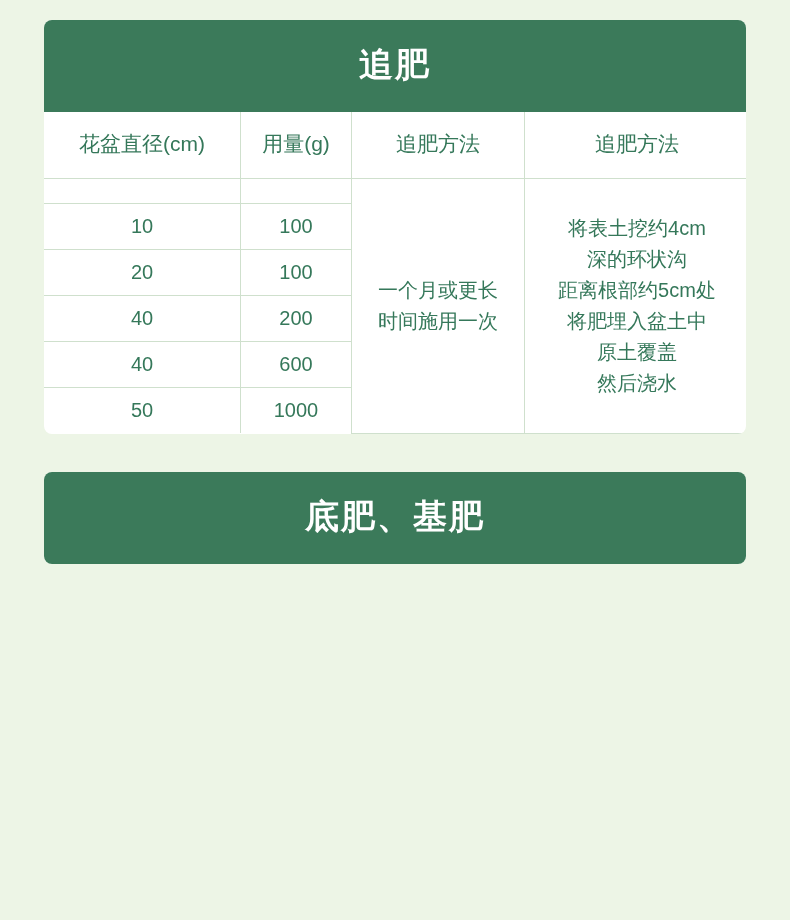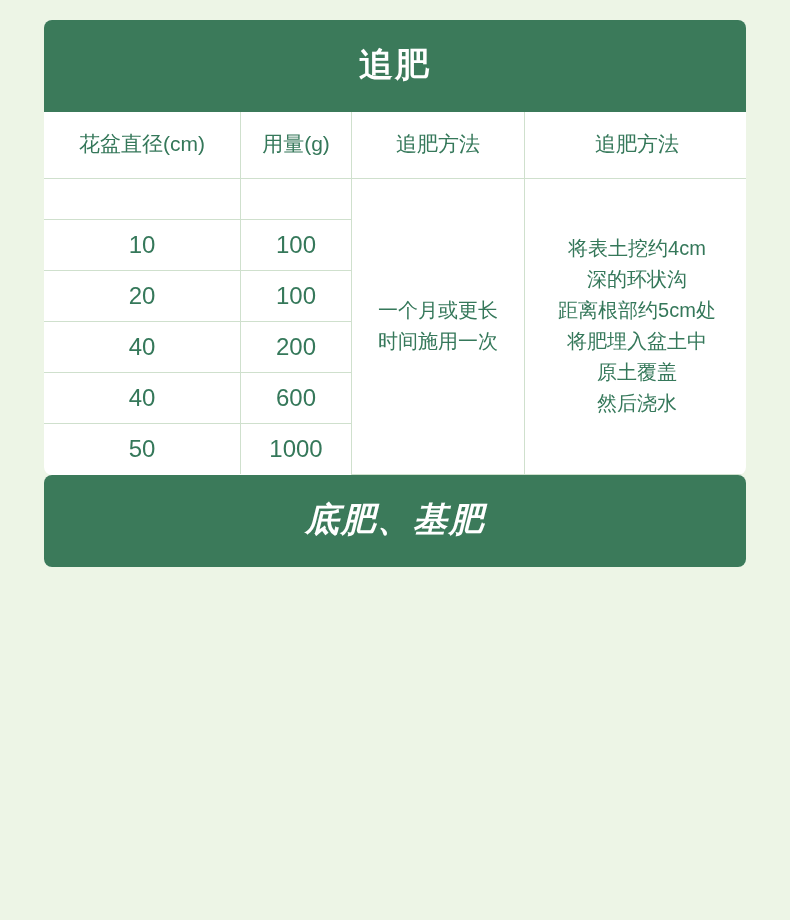--- a/index.html
+++ b/index.html
@@ -21,21 +21,21 @@
     padding: 20px 44px;
   }
 
   .card {
     background: #ffffff;
     border-radius: 8px;
     overflow: hidden;
     box-shadow: 0 0 0 0 rgba(0,0,0,0);
   }
   .card + .card {
-    font-style: italic;
+    margin-top: 38px;
   }
   .card-header {
     background: #3b7a5a;
     color: #ffffff;
     text-align: center;
     font-size: 34px;
     font-weight: bold;
     letter-spacing: 2px;
     padding: 22px 0 24px;
   }
@@ -62,39 +62,39 @@
     border-bottom: none;
   }
 
   
   .t1 th {
     font-size: 21px;
     padding: 18px 0 20px;
     border-top: none;
   }
   .t1 td {
-    font-size: 24px;
+    font-size: 20px;
     padding: 11px 4px;
   }
   .t1 .c-d { width: 196px; }
   .t1 .c-a { width: 110px; }
   .t1 .c-t { width: 172px; }
   .t1 .c-m { width: 224px; }
   .t1 .multi {
     font-size: 20px;
     line-height: 1.55;
   }
   .t1 .method {
     font-size: 20px;
     line-height: 1.55;
     padding: 10px 6px;
   }
   .t1 .spacer td {
     height: 16px;
-    padding: 12px;
+    padding: 4px;
   }
 
   
   .t2 th {
     font-size: 22px;
     line-height: 1.6;
     padding: 26px 6px 28px;
     border-top: none;
   }
   .t2 td {

